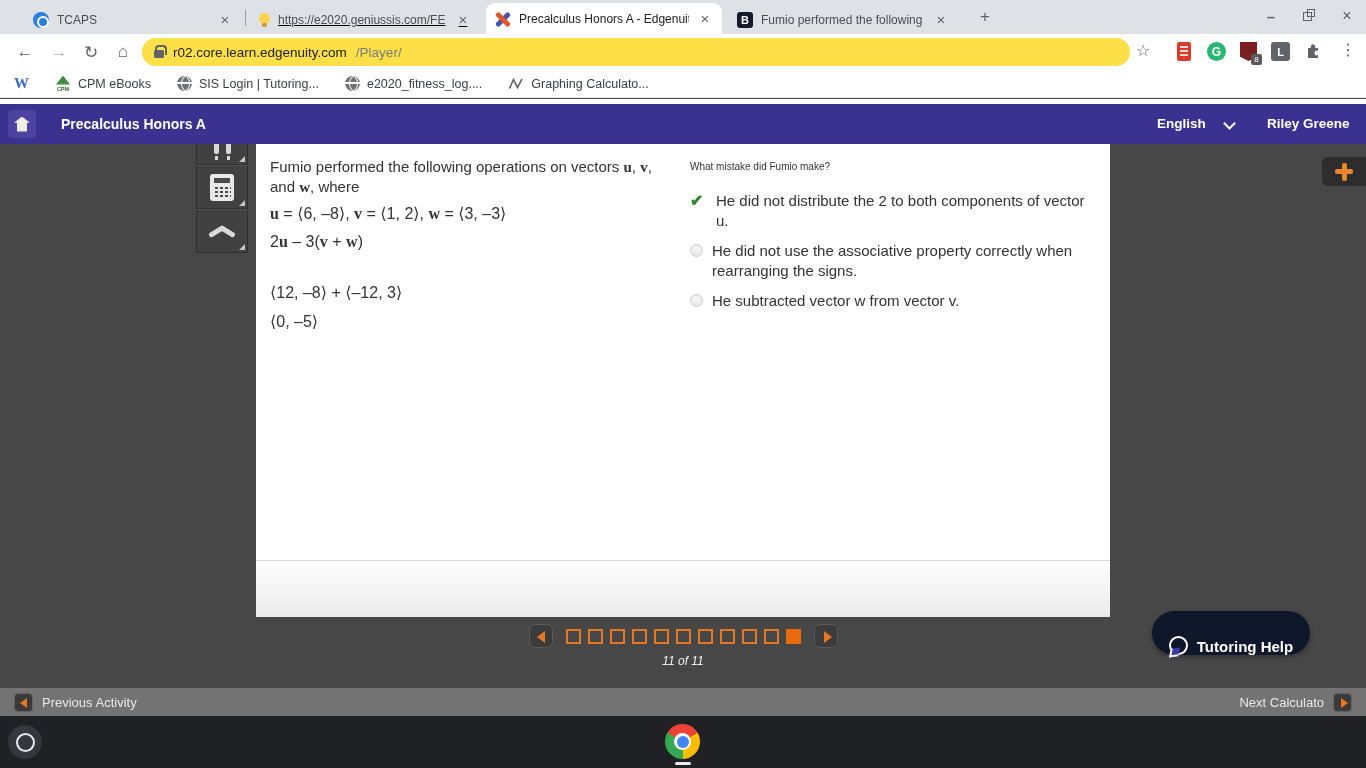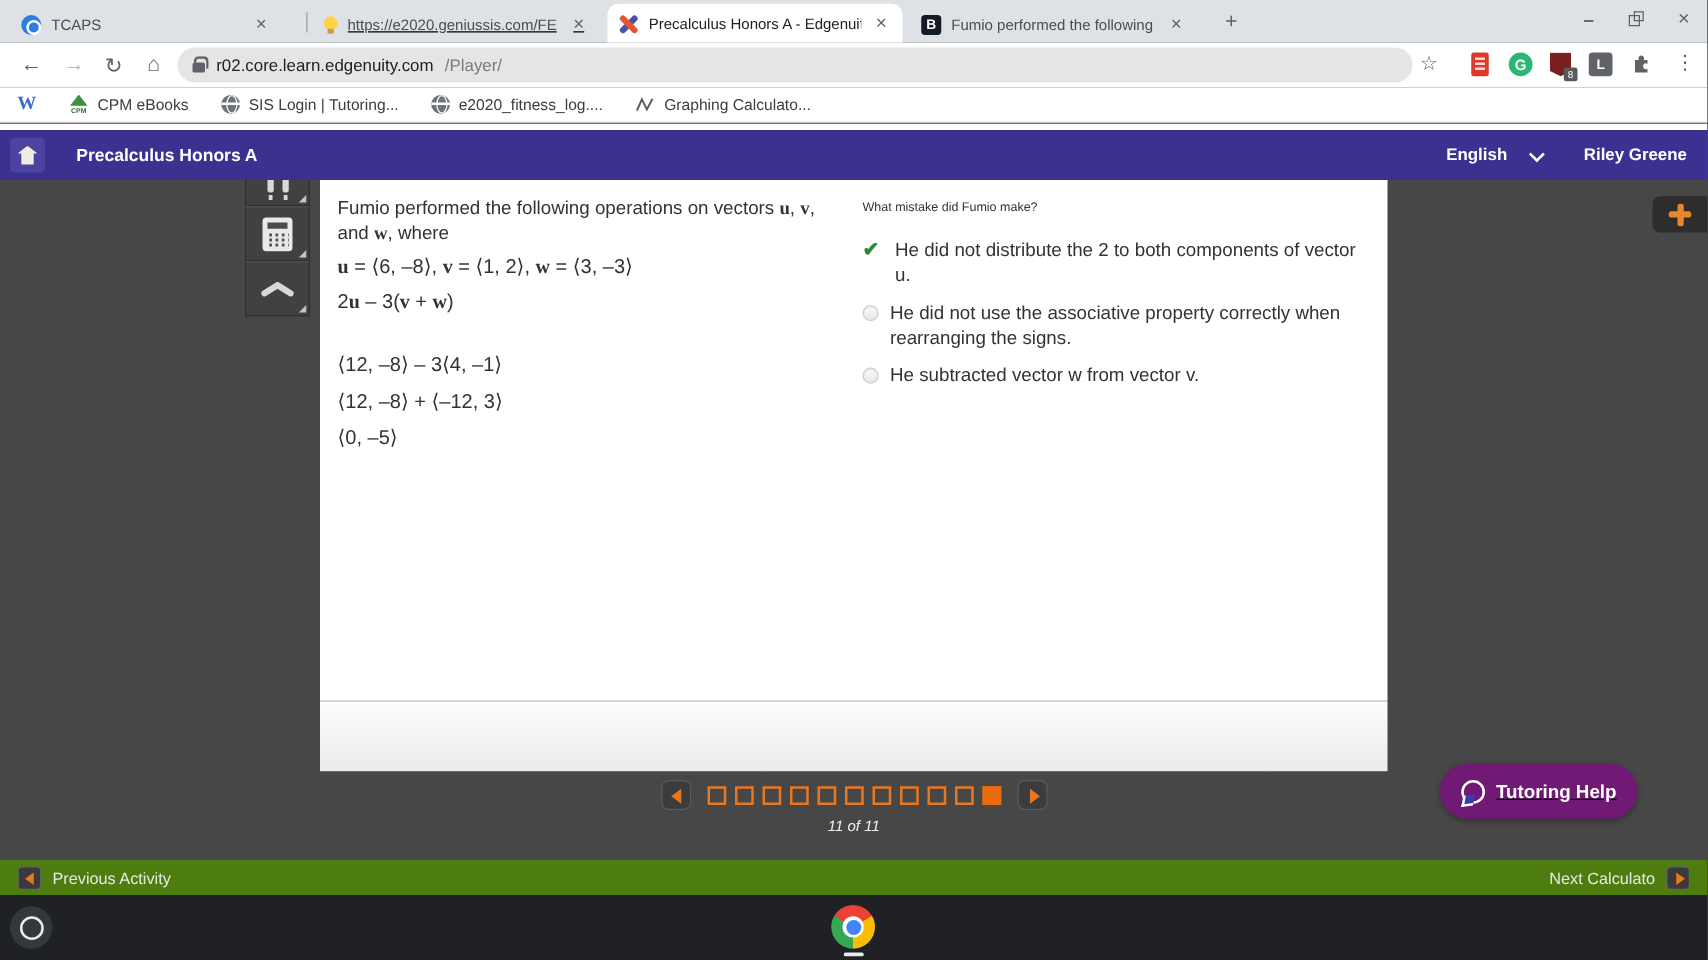--- a/index.html
+++ b/index.html
@@ -32,21 +32,21 @@
 .fav-bulb::before { content:""; position:absolute; left:0; top:1px; width:11px; height:11px; border-radius:50%; background:#ffd24a; }
 .fav-bulb::after { content:""; position:absolute; left:3px; top:11px; width:5px; height:4px; background:#c9a13b; border-radius:1px; }
 .fav-edg::before { content:""; position:absolute; left:-1px; top:6px; width:18px; height:5px; border-radius:2.5px; background:#4553a8; transform:rotate(-45deg); }
 .fav-edg::after { content:""; position:absolute; left:-1px; top:6px; width:18px; height:5px; border-radius:2.5px; background:#e4572e; transform:rotate(45deg); }
 .fav-brainly { border-radius:3px; background:#141a26; color:#fff; font-size:11px; font-weight:bold; display:flex; align-items:center; justify-content:center; }
 
 
 .toolbar { position:absolute; top:34px; left:0; right:0; height:36px; background:#fff; z-index:9; }
 .nav-ic { position:absolute; top:5px; width:26px; height:26px; font-size:17px; color:#5f6368; }
 .nav-ic.disabled { color:#b6b9bd; }
-.omnibox { position:absolute; left:142px; top:4px; width:988px; height:28px; background:#e5e5e5; border-radius:14px; display:flex; align-items:center; padding:0 12px; gap:9px; }
+.omnibox { position:absolute; left:142px; top:4px; width:988px; height:28px; background:#fde047; border-radius:14px; display:flex; align-items:center; padding:0 12px; gap:9px; }
 .lock { width:10px; height:8px; background:#5f6368; border-radius:1.5px; position:relative; margin-top:3px; }
 .lock::before { content:""; position:absolute; left:1px; top:-5px; width:8px; height:8px; border:2px solid #5f6368; border-bottom:none; border-radius:4px 4px 0 0; }
 .url-host { font-size:13.5px; color:#202124; }
 .url-path { font-size:13.5px; color:#777b80; }
 .star-ic { position:absolute; left:1136px; top:7px; font-size:16px; color:#5f6368; }
 .ext { position:absolute; top:8px; }
 .ext-book { left:1177px; width:14px; height:19px; background:#d93a2b; border-radius:2px; }
 .ext-book::after { content:""; position:absolute; left:3px; top:4px; right:3px; height:2px; background:#ffd9d0; box-shadow:0 4px 0 #ffd9d0, 0 8px 0 #ffd9d0; }
 .ext-g { left:1207px; width:19px; height:19px; border-radius:50%; background:#2bb673; color:#fff; font-size:12px; font-weight:bold; }
 .ext-shield { left:1240px; width:17px; height:19px; background:#7a1f1f; clip-path:polygon(50% 100%,0 78%,0 0,100% 0,100% 78%); }
@@ -124,27 +124,27 @@
 .pg-btn { width:24px; height:24px; background:#3c3c3c; border:1px solid #5a5a5a; border-radius:6px; position:relative; }
 .pg-btn::after { content:""; position:absolute; top:6px; border-top:6px solid transparent; border-bottom:6px solid transparent; }
 .pg-prev::after { left:7px; border-right:8px solid #e87722; }
 .pg-next::after { left:9px; border-left:8px solid #e87722; }
 .pg-squares { display:flex; gap:7px; }
 .pg-sq { width:15px; height:15px; border:2px solid #e87722; display:inline-block; }
 .pg-sq.active { background:#ea6a0e; border-color:#ea6a0e; }
 .pager-label { position:absolute; left:0; right:0; top:510px; text-align:center; font-size:12px; font-style:italic; color:#f0f0f0; }
 
 
-.tutoring { position:absolute; right:56px; top:467px; width:158px; height:44px; border-radius:22px; background:#701a75; display:flex; align-items:center; justify-content:center; gap:9px; box-shadow:0 2px 5px rgba(0,0,0,.3);text-decoration:underline; }
+.tutoring { position:absolute; right:56px; top:467px; width:158px; height:44px; border-radius:22px; background:#0f172a; display:flex; align-items:flex-end; justify-content:center; gap:9px; box-shadow:0 2px 5px rgba(0,0,0,.3); }
 .chat-ic { position:relative; width:19px; height:19px; border:2.5px solid #fff; border-radius:50%; }
 .chat-ic::after { content:""; position:absolute; left:-1px; bottom:-4px; width:7px; height:7px; background:#3c3bae; border-left:2.5px solid #fff; border-bottom:2.5px solid #fff; transform:skewX(-18deg) rotate(-8deg); }
 .tutoring span { color:#fff; font-size:15px; font-weight:bold; }
 
 
-.activity-bar { position:absolute; top:688px; left:0; right:0; height:28px; background:#4d7c0f; z-index:5; }
+.activity-bar { position:absolute; top:688px; left:0; right:0; height:28px; background:#737373; z-index:5; }
 .act-group { position:absolute; top:0; height:28px; display:flex; align-items:center; gap:9px; }
 .act-prev { left:14px; } .act-next { right:14px; }
 .act-btn { width:19px; height:19px; background:#3a3a3a; border:1px solid #646464; border-radius:4px; position:relative; }
 .act-btn::after { content:""; position:absolute; top:4.5px; border-top:5px solid transparent; border-bottom:5px solid transparent; }
 .act-btn.prev::after { left:5px; border-right:7px solid #e87722; }
 .act-btn.next::after { left:7px; border-left:7px solid #e87722; }
 .act-label { font-size:13px; color:#e8e8e8; }
 
 
 .shelf { position:absolute; top:716px; left:0; right:0; height:52px; background:#1f2124; z-index:5; }
@@ -153,21 +153,21 @@
 .chrome-app { position:absolute; left:665px; top:8px; width:36px; height:36px; }
 .chrome-logo { width:35px; height:35px; border-radius:50%; background:conic-gradient(from -60deg, #ea4335 0 120deg, #fbbc04 0 240deg, #34a853 0 360deg); position:relative; }
 .chrome-logo::before { content:""; position:absolute; left:50%; top:50%; width:17px; height:17px; margin:-8.5px 0 0 -8.5px; background:#fff; border-radius:50%; }
 .chrome-logo::after { content:""; position:absolute; left:50%; top:50%; width:12px; height:12px; margin:-6px 0 0 -6px; background:#4285f4; border-radius:50%; }
 .app-indicator { position:absolute; left:675px; top:762px; width:16px; height:3px; background:#e8eaed; border-radius:2px; z-index:6; }
 </style>
 </head>
 <body>
 
 <div class="tabstrip">
-  <div class="tab" style="left:8px; width:218px;margin-top:18px;">
+  <div class="tab" style="left:24px; width:218px;margin-top:18px;">
     <span class="fav fav-tcaps"></span>
     <span class="title">TCAPS</span>
     <span class="tclose">×</span>
   </div>
   <span class="tab-sep" style="left:245px;"></span>
   <div class="tab" style="left:250px; width:230px;text-decoration:underline;">
     <span class="fav fav-bulb"></span>
     <span class="title">https://e2020.geniussis.com/FE</span>
     <span class="tclose">×</span>
   </div>
@@ -271,21 +271,20 @@
           <b></b>
         </span>
     </div>
   </div>
 
   <div class="panel">
     <div class="q-left">
       <p class="q-intro"><span>Fumio performed the following operations on vectors </span><span class="vec">u</span><span>, </span><span class="vec">v</span><span>, and </span><span class="vec">w</span><span>, where</span></p>
       <p class="math"><span class="vec">u</span><span> = ⟨6, –8⟩, </span><span class="vec">v</span><span> = ⟨1, 2⟩, </span><span class="vec">w</span><span> = ⟨3, –3⟩</span></p>
       <p class="math expr"><span>2</span><span class="vec">u</span><span> – 3(</span><span class="vec">v</span><span> + </span><span class="vec">w</span><span>)</span></p>
-      <p class="work">⟨12, –8⟩ – 3⟨4, –1⟩</p>
       <p class="work">⟨12, –8⟩ + ⟨–12, 3⟩</p>
       <p class="work">⟨0, –5⟩</p>
     </div>
 
     <div class="q-right">
       <p class="q-prompt">What mistake did Fumio make?</p>
       <div class="answer">
         <span class="check">✔</span>
         <span class="atext">He did not distribute the 2 to both components of vector u.</span>
       </div>

